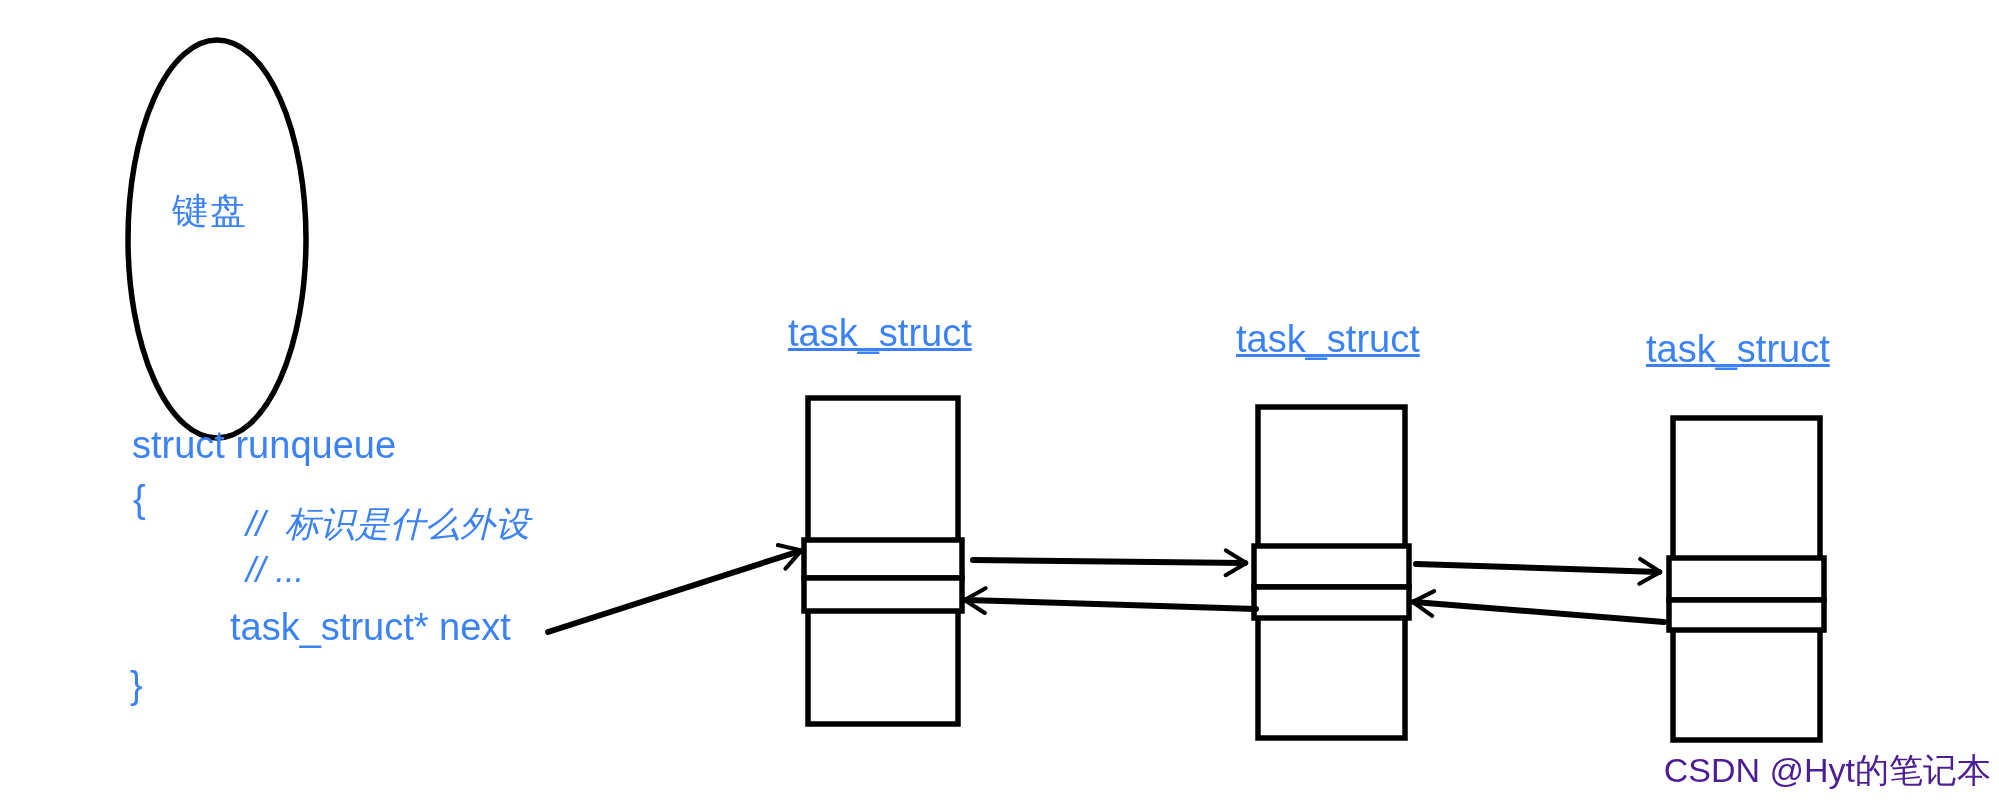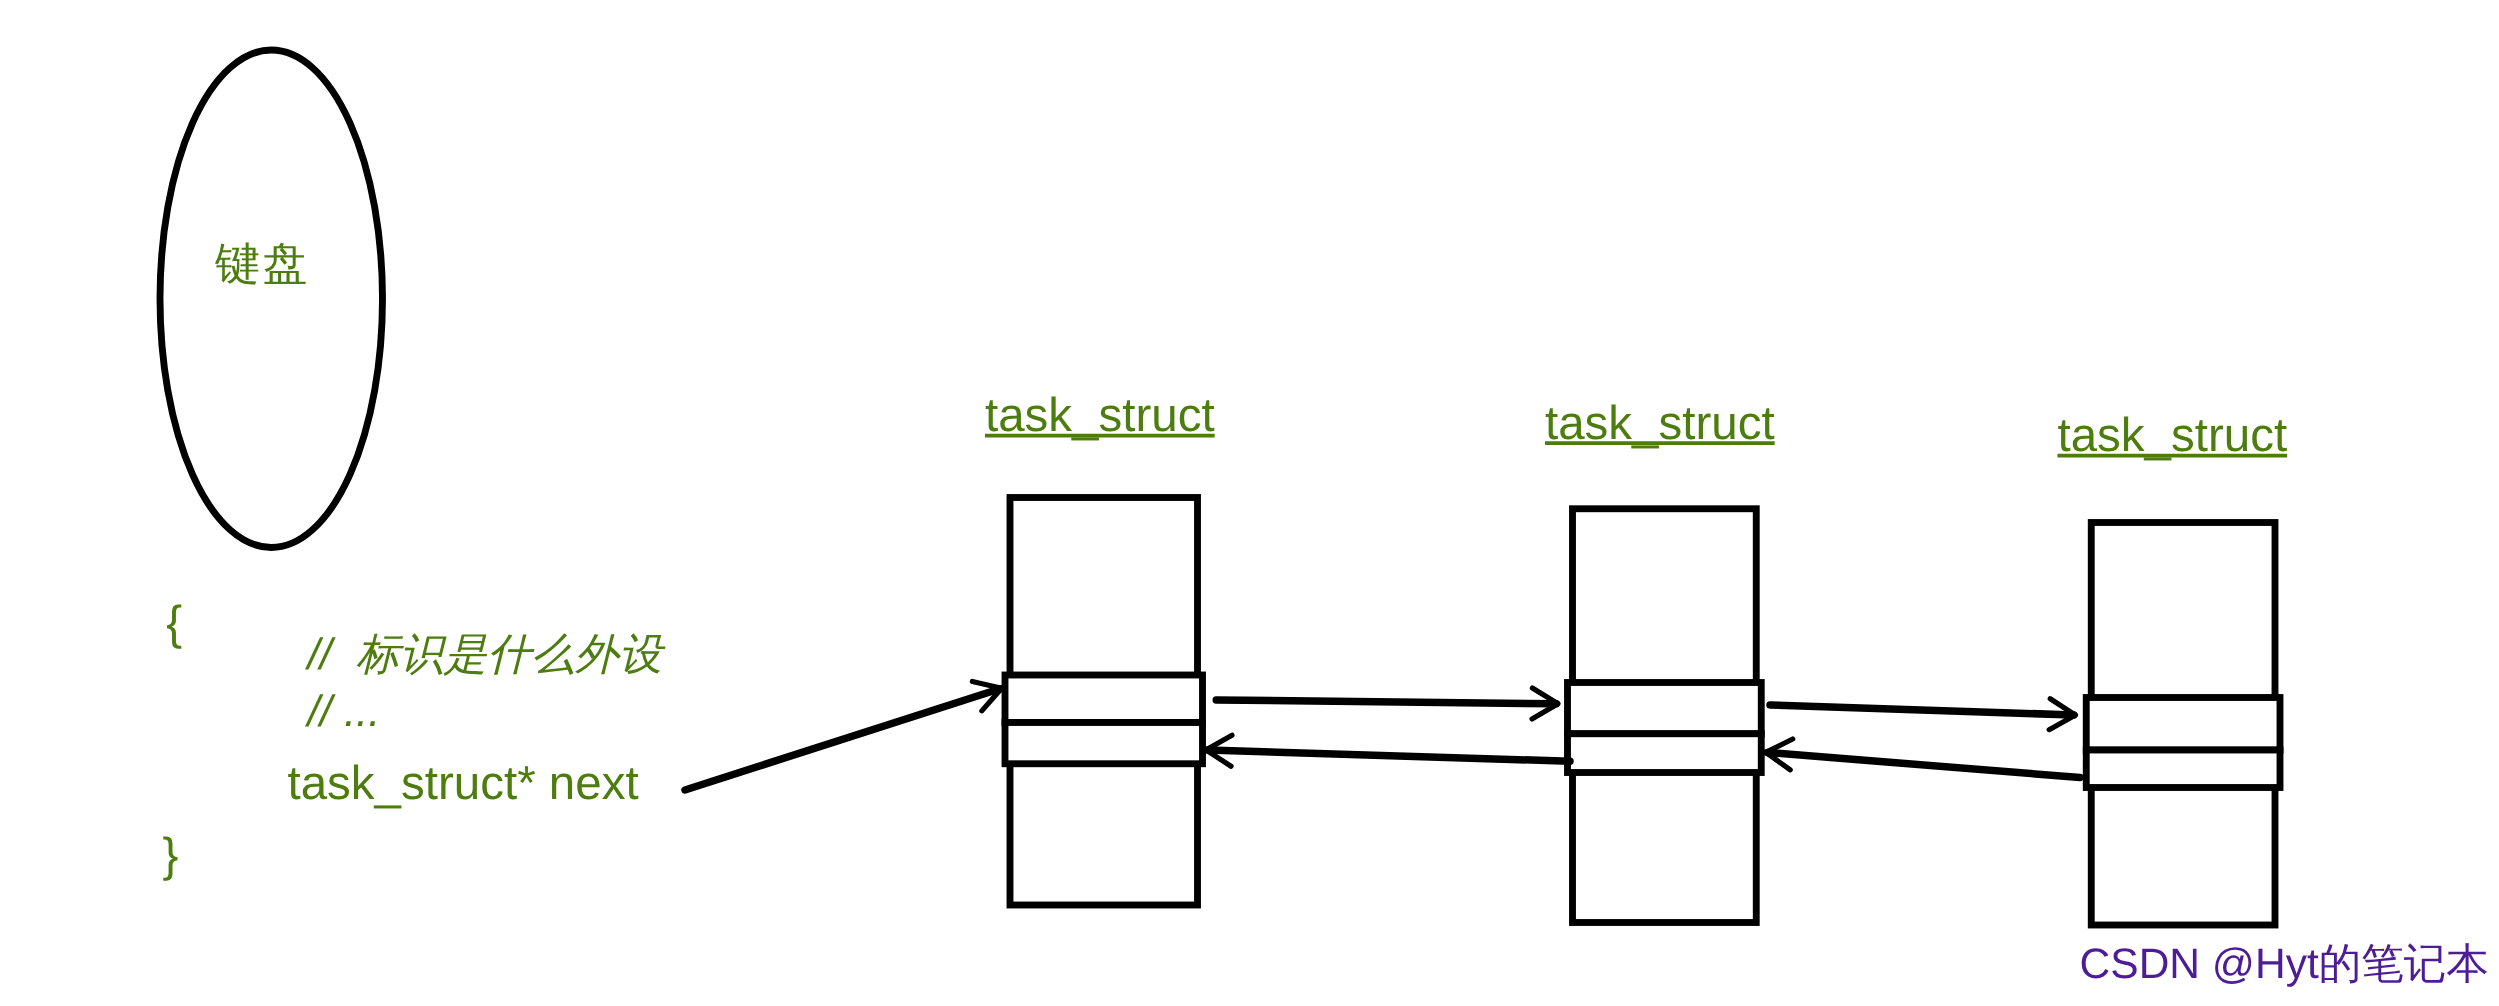--- a/index.html
+++ b/index.html
@@ -18,21 +18,21 @@
   }
   #shapes {
     position: absolute;
     left: 0;
     top: 0;
   }
   .txt {
     position: absolute;
     white-space: pre;
     line-height: 1.15;
-    color: #4d7c0f;
+    color: #3b82f6;
   }
   .code-big   { font-size: 38px; }
   .code-small { font-size: 35px; font-style: italic; }
   .node-title { font-size: 38px; text-decoration: underline; }
   .ellipse-label {
     font-size: 36px;
     letter-spacing: 2px;
   }
   .watermark {
     position: absolute;
@@ -78,20 +78,21 @@
 
     <path d="M548 632 L800 551" fill="none" stroke="#000000" stroke-width="6" stroke-linecap="round" marker-end="url(#ah)"></path>
     <path d="M973 560 L1245 563" fill="none" stroke="#000000" stroke-width="6" stroke-linecap="round" marker-end="url(#ah)"></path>
     <path d="M1256 609 L966 600" fill="none" stroke="#000000" stroke-width="6" stroke-linecap="round" marker-end="url(#ah)"></path>
     <path d="M1416 564 L1659 572" fill="none" stroke="#000000" stroke-width="6" stroke-linecap="round" marker-end="url(#ah)"></path>
     <path d="M1664 622 L1414 602" fill="none" stroke="#000000" stroke-width="6" stroke-linecap="round" marker-end="url(#ah)"></path>
   </svg>
 
   <div class="txt ellipse-label" style="left:172px; top:190px;">键盘</div>
 
+  <div class="txt code-big" style="left:132px; top:424px;">struct runqueue</div>
   <div class="txt code-big" style="left:133px; top:478px;">{</div>
   <div class="txt code-small" style="left:246px; top:504px;">//  标识是什么外设</div>
   <div class="txt code-small" style="left:246px; top:550px;">// ...</div>
   <div class="txt code-big" style="left:230px; top:606px;">task_struct* next</div>
   <div class="txt code-big" style="left:130px; top:664px;">}</div>
 
   <div class="txt node-title" style="left:788px; top:312px;">task_struct</div>
   <div class="txt node-title" style="left:1236px; top:318px;">task_struct</div>
   <div class="txt node-title" style="left:1646px; top:328px;">task_struct</div>
 

